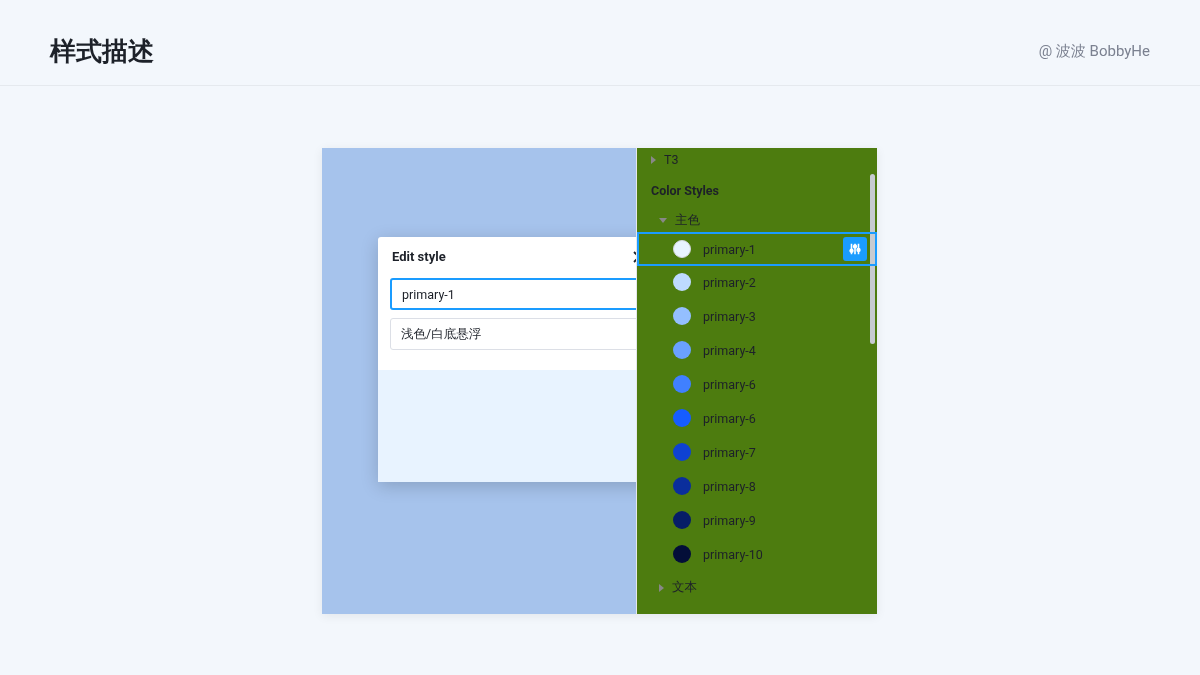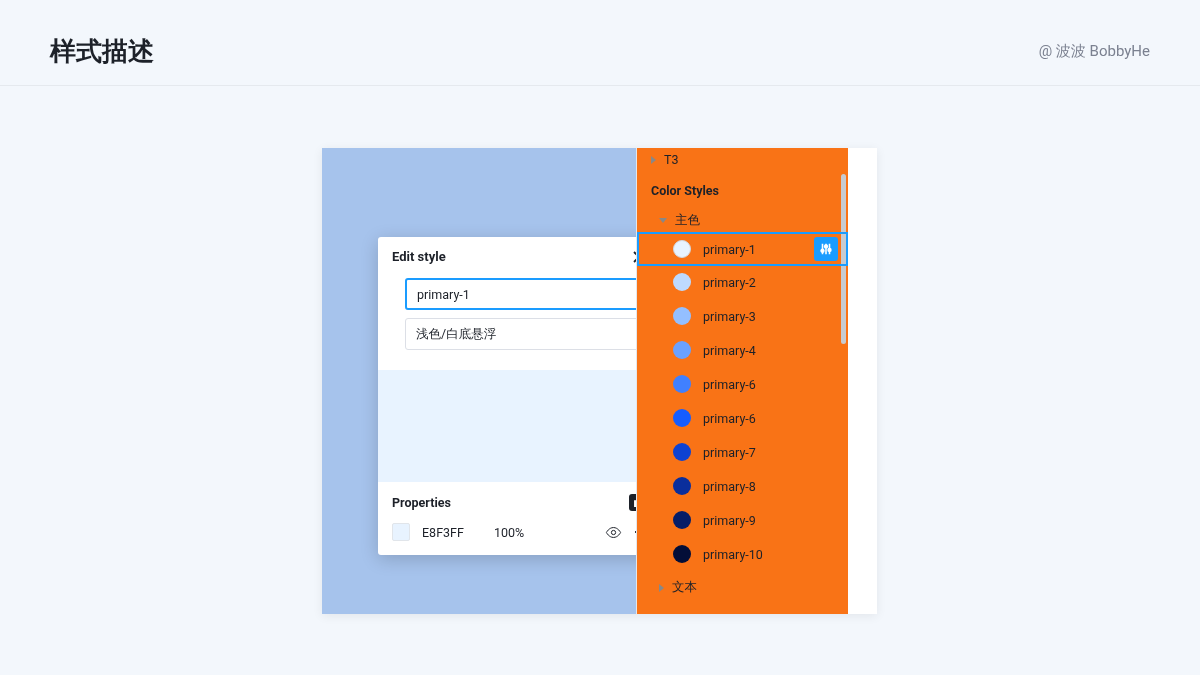--- a/index.html
+++ b/index.html
@@ -72,21 +72,20 @@
   }
   .close-icon {
     width: 14px;
     height: 14px;
     stroke: #1d2129;
     stroke-width: 1.8;
     cursor: pointer;
   }
   .edit-inputs {
     padding: 0 12px 12px 12px;
-    margin-left: 15px;
   }
   .text-input {
     width: 100%;
     height: 32px;
     border: 1px solid #dcdfe6;
     border-radius: 3px;
     font-size: 12.5px;
     padding: 0 10px;
     color: #1d2129;
     outline: none;
@@ -164,22 +163,22 @@
   .minus-icon {
     width: 12px;
     height: 12px;
     stroke: #1d2129;
     stroke-width: 1.8;
     cursor: pointer;
   }
 
   
   .side-panel {
-    width: 212px;
-    background: #f97316;
+    width: 241px;
+    background: #4d7c0f;
     border-left: 1px solid #e5e7eb;
     overflow-y: auto;
     position: relative;
   }
   .side-panel::-webkit-scrollbar { width: 6px; }
   .side-panel::-webkit-scrollbar-thumb { background: #c7cbd1; border-radius: 3px; }
 
   .top-item {
     display: flex;
     align-items: center;
@@ -286,38 +285,20 @@
         <svg class="close-icon" viewBox="0 0 14 14">
           <line x1="2" y1="2" x2="12" y2="12"></line>
           <line x1="12" y1="2" x2="2" y2="12"></line>
         </svg>
       </div>
       <div class="edit-inputs">
         <input class="text-input focused" value="primary-1" style="">
         <input class="text-input" value="浅色/白底悬浮" style="">
       </div>
       <div class="preview-area"></div>
-      <div class="properties-section">
-        <div class="properties-head">
-          <span class="properties-title">Properties</span>
-          <div class="style-chip">◧</div>
-        </div>
-        <div class="prop-row">
-          <div class="swatch-mini"></div>
-          <span class="hex-val">E8F3FF</span>
-          <span class="opacity-val">100%</span>
-          <svg class="eye-icon" viewBox="0 0 24 24">
-            <path d="M2 12s3.5-7 10-7 10 7 10 7-3.5 7-10 7S2 12 2 12z"></path>
-            <circle cx="12" cy="12" r="3"></circle>
-          </svg>
-          <svg class="minus-icon" viewBox="0 0 12 12">
-            <line x1="1" y1="6" x2="11" y2="6"></line>
-          </svg>
-        </div>
-      </div>
     </div>
   </div>
 
   <div class="side-panel">
     <div class="scrollbar-fake"></div>
     <div class="top-item">
       <span class="tri-caret"></span>
       <span>T3</span>
     </div>
     <div class="section-title">Color Styles</div>

